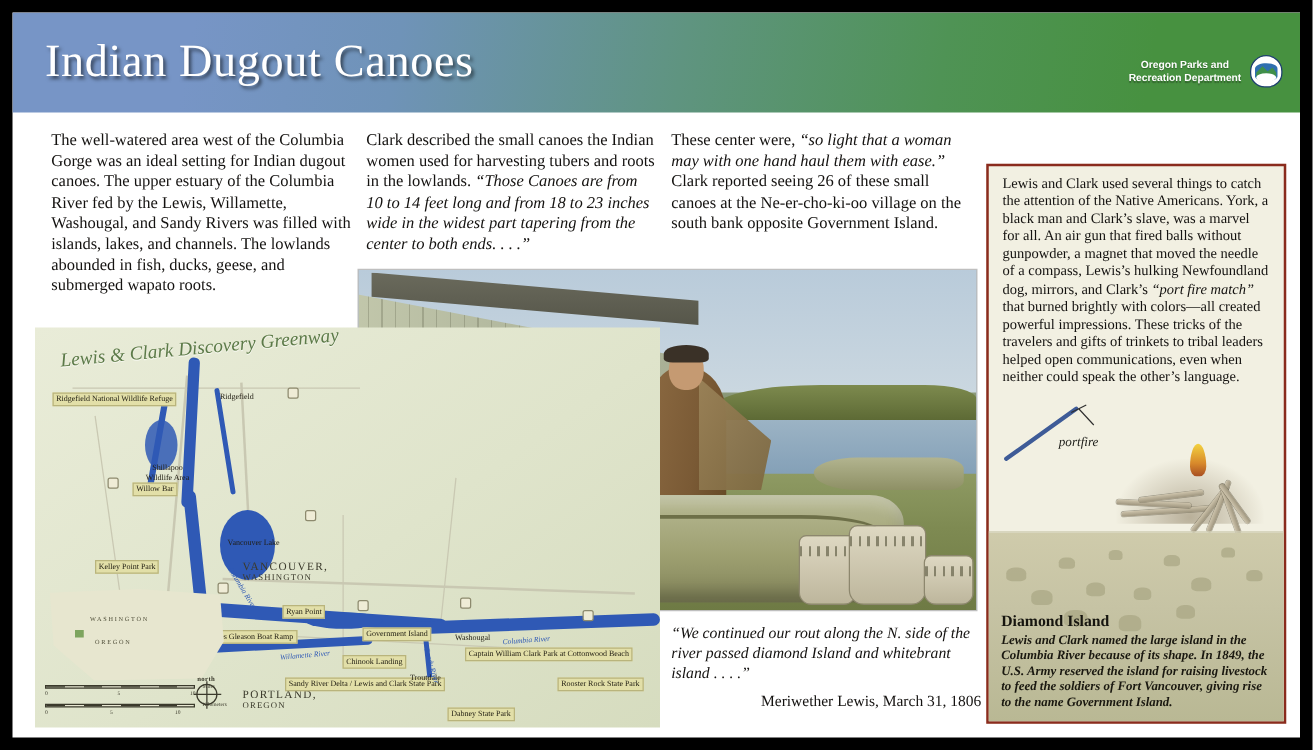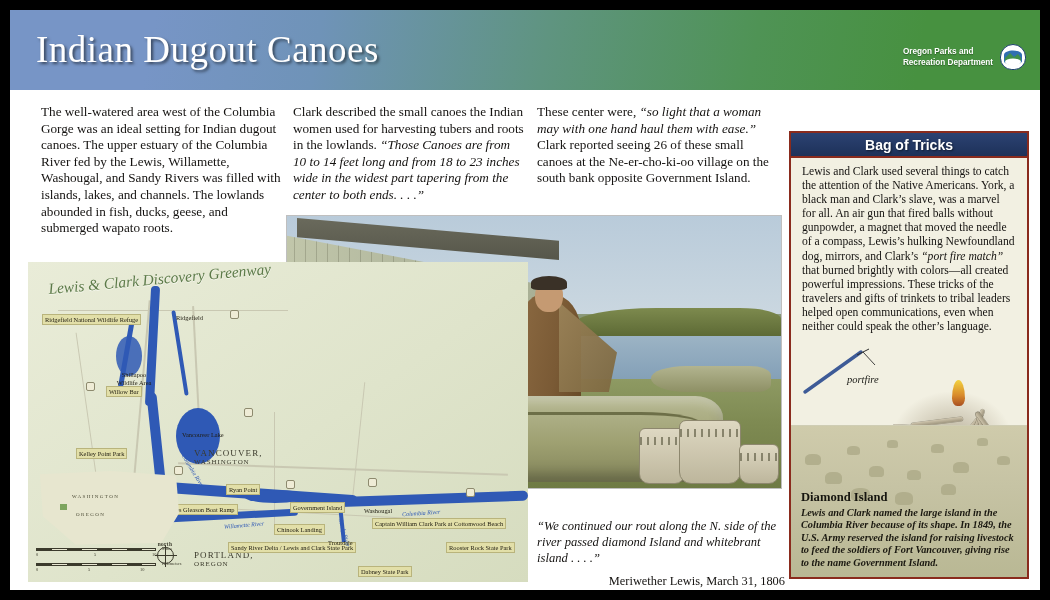--- a/index.html
+++ b/index.html
@@ -25,21 +25,21 @@
     position: absolute; left: 26px; top: 18px;
     font-size: 37px; color: #ffffff; letter-spacing: .5px;
     text-shadow: 2px 2px 3px rgba(0,0,0,.55);
     white-space: nowrap;
   }
   .logos { position: absolute; right: 14px; top: 34px; display: flex; align-items: center; gap: 9px; }
   .logo-block { display: flex; align-items: center; gap: 7px; }
   .logo-text {
     font-family: "Liberation Sans", sans-serif;
     font-size: 8.2px; font-weight: bold; color: #fff; line-height: 11px;
-    text-align: left; white-space: pre-line;
+    text-align: center; white-space: pre-line;
     text-shadow: 0 1px 1px rgba(0,0,0,.35);
   }
   .badge-nps {
     width: 26px; height: 26px; border-radius: 50% 50% 45% 45%;
     background: #ffffff; border: 1.5px solid #1d3f6e;
     display: flex; align-items: center; justify-content: center; overflow: hidden;
   }
   .badge-trail {
     width: 25px; height: 25px; border-radius: 46% 46% 40% 40%;
     background: #ffffff; border: 1.5px solid #3b2411;
@@ -142,21 +142,21 @@
     background: linear-gradient(#ded8c2,#bdb69c);
     border: 1px solid #8d876e; }
   .b1 { left: 352px; width: 46px; height: 56px; border-radius: 6px 6px 10px 10px; }
   .b2 { left: 392px; width: 62px; height: 64px; border-radius: 7px 7px 12px 12px; }
   .b3 { left: 452px; width: 40px; height: 40px; border-radius: 6px 6px 10px 10px; }
   .b-band { position:absolute; left:0; right:0; top: 8px; height: 8px;
     background: repeating-linear-gradient(90deg,#6d6a52 0 2px, rgba(0,0,0,0) 2px 7px); opacity:.75; }
 
   
   .quote-block {
-    position: absolute; left: 527px; top: 508px; width: 250px;
+    position: absolute; left: 527px; top: 488px; width: 250px;
     font-size: 12.6px; line-height: 16px; font-style: italic; color: #141210;
   }
   .quote-attr {
     margin-top: 7px; text-align: right; font-style: normal; font-weight: normal;
     font-size: 12.4px; padding-right: 2px;
   }
 
   
   .sidebar {
     position: absolute; left: 779px; top: 121px; width: 240px; height: 448px;
@@ -327,21 +327,20 @@
         <div class="b-band"></div>
       </div>
   </div>
 
   <div class="quote-block">
     <div>“We continued our rout along the N. side of the river passed diamond Island and whitebrant island . . . .”</div>
     <div class="quote-attr">Meriwether Lewis, March 31, 1806</div>
   </div>
 
   <div class="sidebar">
-    <div class="sidebar-head">Bag of Tricks</div>
     <div class="sidebar-body">
       <span>Lewis and Clark used several things to catch the attention of the Native Americans.  York, a black man and Clark’s slave, was a marvel for all.  An air gun that fired balls without gunpowder, a magnet that moved the needle of a compass, Lewis’s hulking Newfoundland dog, mirrors, and Clark’s </span><i>“port fire match”</i><span> that burned brightly with colors—all created powerful impressions.  These tricks of the travelers and gifts of trinkets to tribal leaders helped open communications, even when neither could speak the other’s language.</span>
     </div>
 
     <div class="portfire-art">
       <svg width="96" height="52" viewBox="0 0 96 52" style="position:absolute;left:10px;top:6px" aria-hidden="true">
         <line x1="4" y1="46" x2="60" y2="6" stroke="#3e5b97" stroke-width="3.4" stroke-linecap="round"></line>
         <line x1="56" y1="9" x2="68" y2="3" stroke="#2c2c2c" stroke-width="1"></line>
         <line x1="62" y1="6" x2="74" y2="19" stroke="#2c2c2c" stroke-width=".9"></line>
       </svg>

